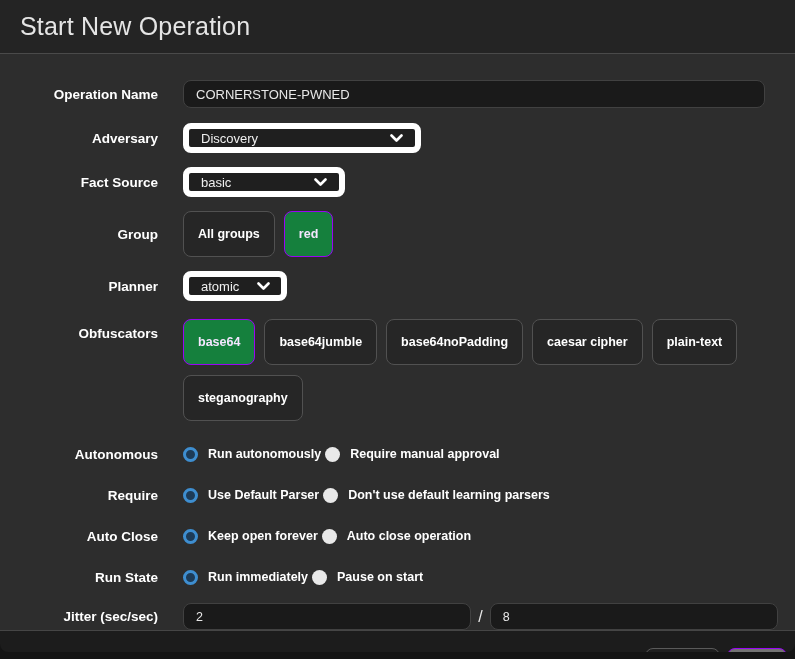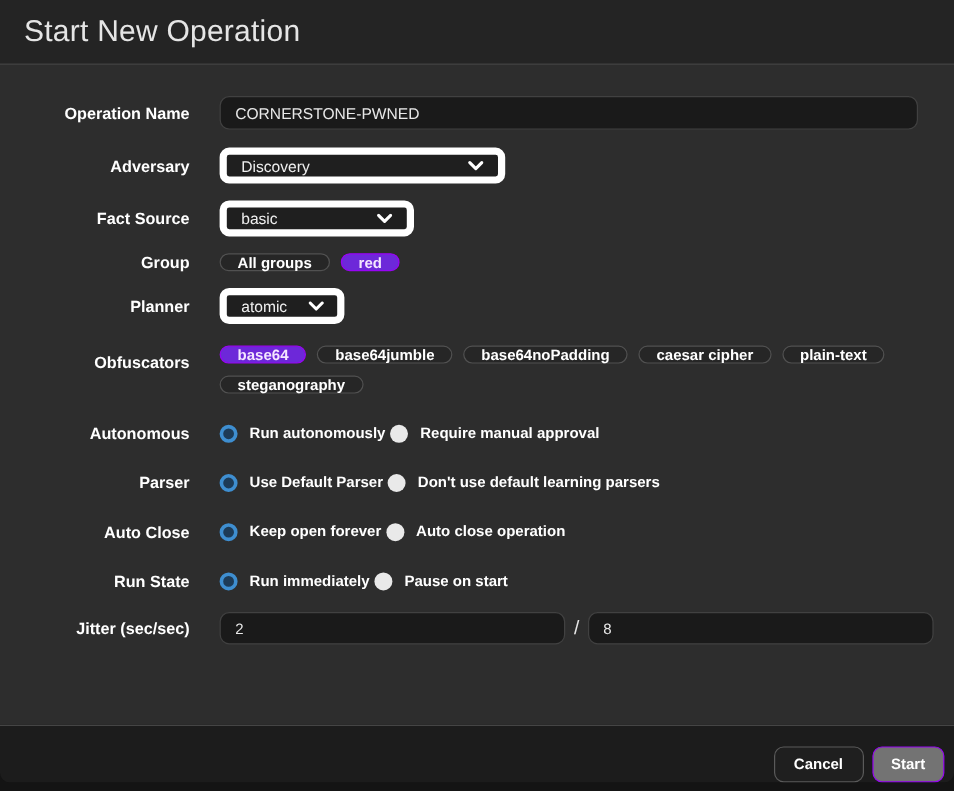--- a/index.html
+++ b/index.html
@@ -16,22 +16,22 @@
   .frow .flabel { width:150px; flex:0 0 150px; text-align:right; padding-right:25px; color:#ffffff; font-size:13.5px; font-weight:700; }
   .frow .fctl { flex:1 1 auto; display:flex; align-items:center; padding-right:30px; }
   .frow.labels-top { align-items:flex-start; }
   .frow.labels-top .flabel { padding-top:7px; }
 
   .text-input { height:28px; width:100%; background:#1a1a1a; border:1px solid #414141; border-radius:8px; color:#e8e8e8; font-size:13px; padding:0 12px; font-family:"Liberation Sans", sans-serif; outline:none; }
 
   .select { height:30px; background:#1f1f1f; border:6px solid #ffffff; border-radius:8px; color:#efefef; font-size:13px; display:flex; align-items:center; justify-content:space-between; padding:0 12px; cursor:pointer; }
   .select .chev { display:flex; align-items:center; margin-left:18px; }
 
-  .chip { height:15px; background:#262626; border:1px solid #515151; border-radius:8px; color:#ffffff; font-size:12.5px; font-weight:700; display:inline-flex; align-items:center; padding:0 14px; cursor:pointer; white-space:nowrap; }
-  .chip.on { background:#6d28d9; border-color:#9804f4; color:#f4e6ff; }
+  .chip { height:46px; background:#262626; border:1px solid #515151; border-radius:8px; color:#ffffff; font-size:12.5px; font-weight:700; display:inline-flex; align-items:center; padding:0 14px; cursor:pointer; white-space:nowrap; }
+  .chip.on { background:#15803d; border-color:#9804f4; color:#f4e6ff; }
 
   .chip-wrap { display:flex; flex-wrap:wrap; gap:10px 9px; }
 
   .radio-row { display:flex; align-items:center; gap:4px; height:18px; }
   .radio-opt { display:flex; align-items:center; gap:10px; cursor:pointer; }
   .radio { width:15px; height:15px; border-radius:50%; background:#e9e9e9; flex:0 0 auto; }
   .radio.on { background:#1d3b57; border:3.5px solid #3e8ed0; }
   .radio-label { color:#ffffff; font-size:12.5px; font-weight:700; white-space:nowrap; }
 
   .jitter-wrap { display:flex; align-items:center; flex:1; gap:7px; }
@@ -143,21 +143,21 @@
             </label>
             <label class="radio-opt">
               <span class="radio"></span>
               <span class="radio-label">Require manual approval</span>
             </label>
           </div>
         </div>
       </div>
 
       <div class="frow mb23">
-        <div class="flabel">Parser</div>
+        <div class="flabel">Require</div>
         <div class="fctl">
           <div class="radio-row">
             <label class="radio-opt">
               <span class="radio on"></span>
               <span class="radio-label">Use Default Parser</span>
             </label>
             <label class="radio-opt">
               <span class="radio"></span>
               <span class="radio-label">Don't use default learning parsers</span>
             </label>

